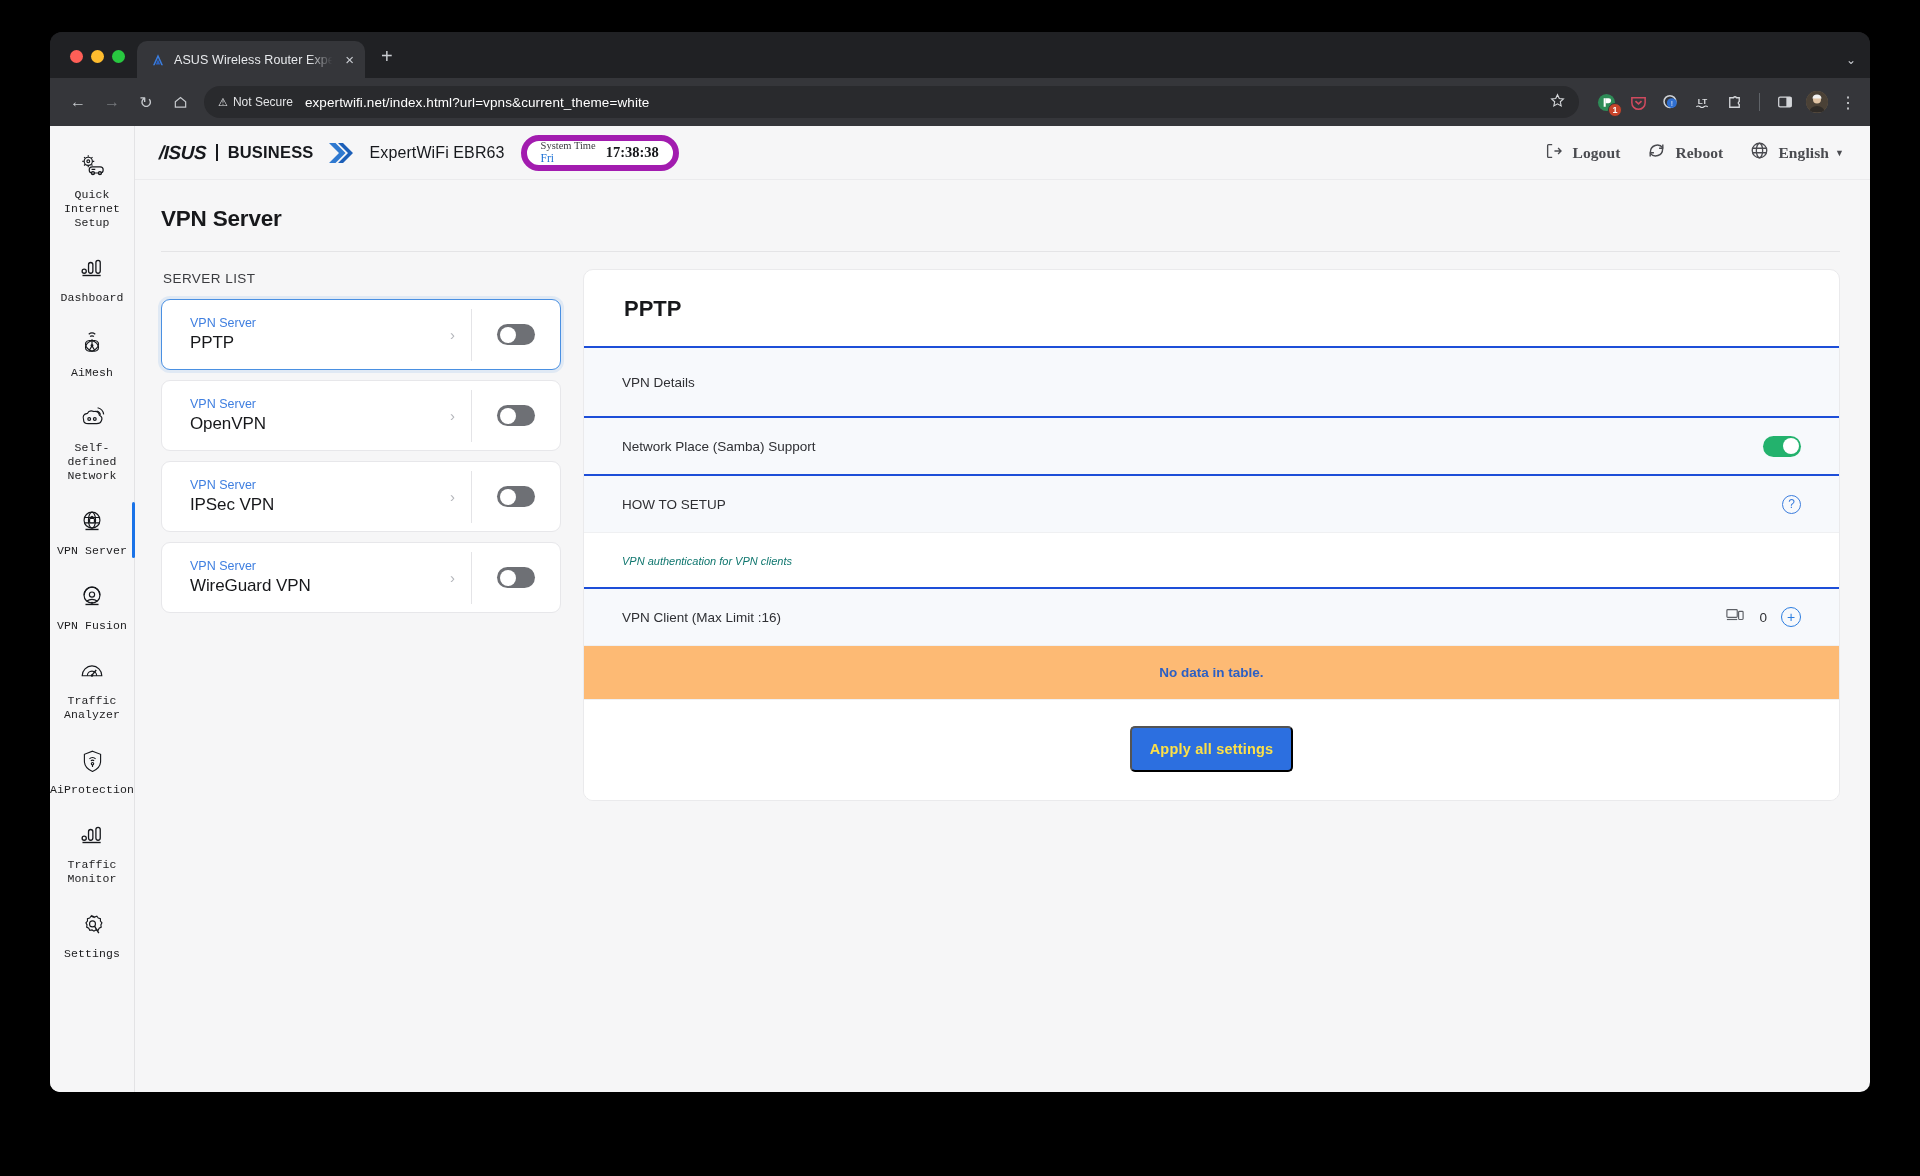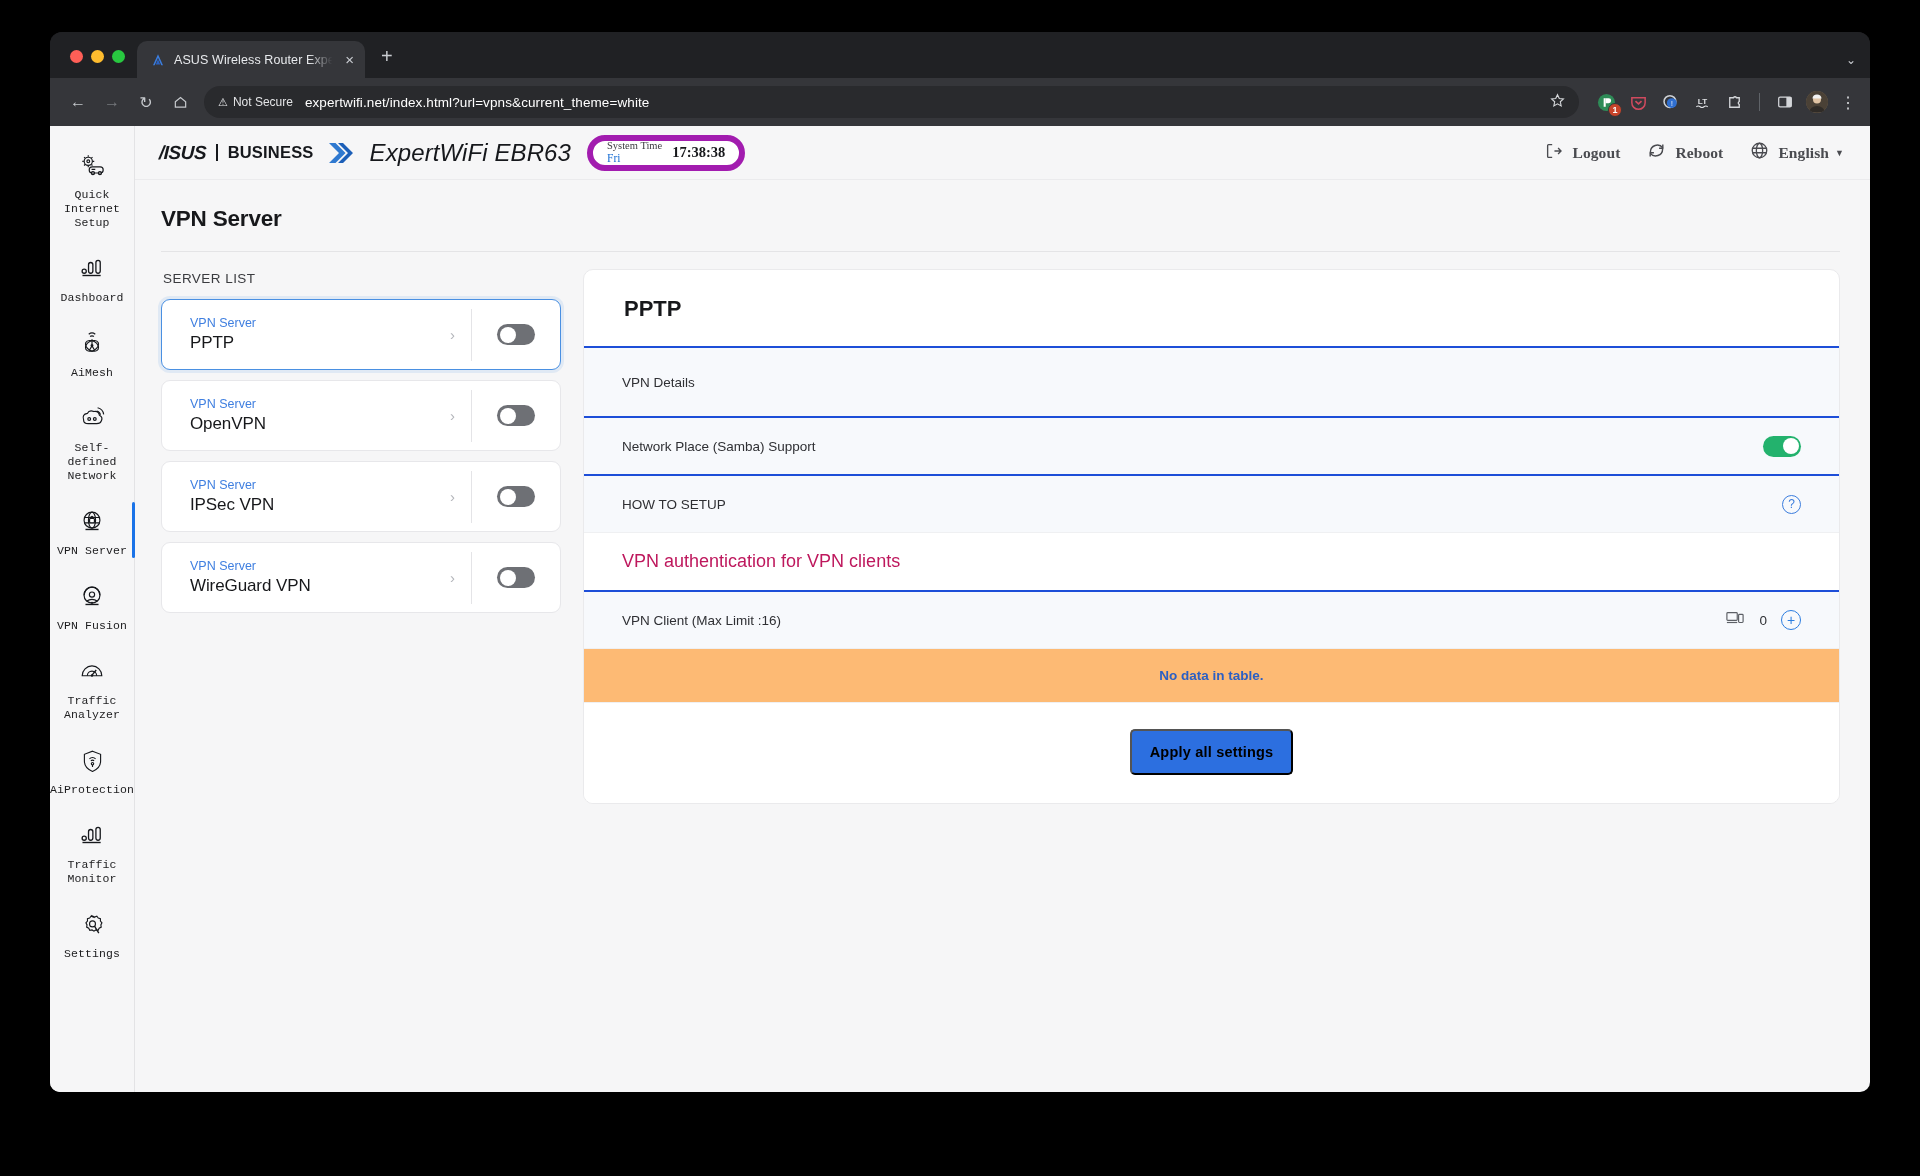--- a/index.html
+++ b/index.html
@@ -135,21 +135,21 @@
   .asus-word {
     font-family: "Liberation Sans", sans-serif;
     font-weight: bold; font-style: italic; font-size: 19px;
     color: #16181c; letter-spacing: -.5px;
     transform: skewX(-2deg);
   }
   .asus-bar { width: 1.5px; height: 17px; background: #16181c; }
   .asus-business { font-weight: bold; font-size: 16.5px; color: #16181c; letter-spacing: .2px; }
   .asus-chev { display: flex; align-items: center; margin-left: 2px; }
   .model {
-    font-size: 24px; color: #16181c; margin-left: 16px; letter-spacing: .1px; font-style: italic;
+    font-size: 16px; color: #16181c; margin-left: 16px; letter-spacing: .1px;
   }
   .systime {
     margin-left: 16px; height: 36px; min-width: 132px;
     border: 6px solid #a21caf; border-radius: 18px;
     background: #fff; display: flex; align-items: center;
     padding: 0 14px; gap: 10px;
   }
   .systime-left { display: flex; flex-direction: column; line-height: 1.15; }
   .systime-label { font-family: "Liberation Serif", serif; font-size: 10.5px; color: #3c3c40; }
   .systime-day { font-family: "Liberation Serif", serif; font-size: 11.5px; color: #1a6fd4; }
@@ -226,40 +226,40 @@
     font-size: 13.5px; color: #2f3034;
   }
   .select .caret { margin-left: auto; color: #2b7de0; font-size: 12px; }
 
   .qmark {
     width: 19px; height: 19px; border-radius: 50%;
     border: 1.4px solid #3b7ddd; color: #3b7ddd;
     font-size: 12px; display: flex; align-items: center; justify-content: center;
   }
   .link-row { padding: 18px 38px; border-top: 1px solid #eff0f2; background: #fff; }
-  .link { font-size: 18px; color: #be185d; }
+  .link { font-size: 11px; color: #0f766e; font-style: italic; }
 
   .count { font-size: 13.5px; color: #2f3034; }
   .plus-circle {
     width: 20px; height: 20px; border-radius: 50%;
     border: 1.4px solid #2b7de0; color: #2b7de0;
     display: flex; align-items: center; justify-content: center;
     font-size: 14px; line-height: 1;
   }
   .nodata {
     text-align: center; font-size: 13.5px; color: #2b5fc4;
     font-weight: bold; padding: 19px 0; border-top: 1px solid #eff0f2;
     background: #fdba74;
   }
   .apply-wrap {
     display: flex; justify-content: center; align-items: center;
     padding: 26px 0 28px; border-top: 1px solid #eff0f2; background: #fff;
   }
   .apply-btn {
-    background: #2c6fe0; color: #000000; font-weight: bold;
+    background: #2c6fe0; color: #fde047; font-weight: bold;
     font-size: 14.5px; border-radius: 5px;
     padding: 13px 18px; letter-spacing: .2px;
   }
 </style>
 </head>
 <body>
 
 <div class="browser">
 
   <div class="tabstrip">

